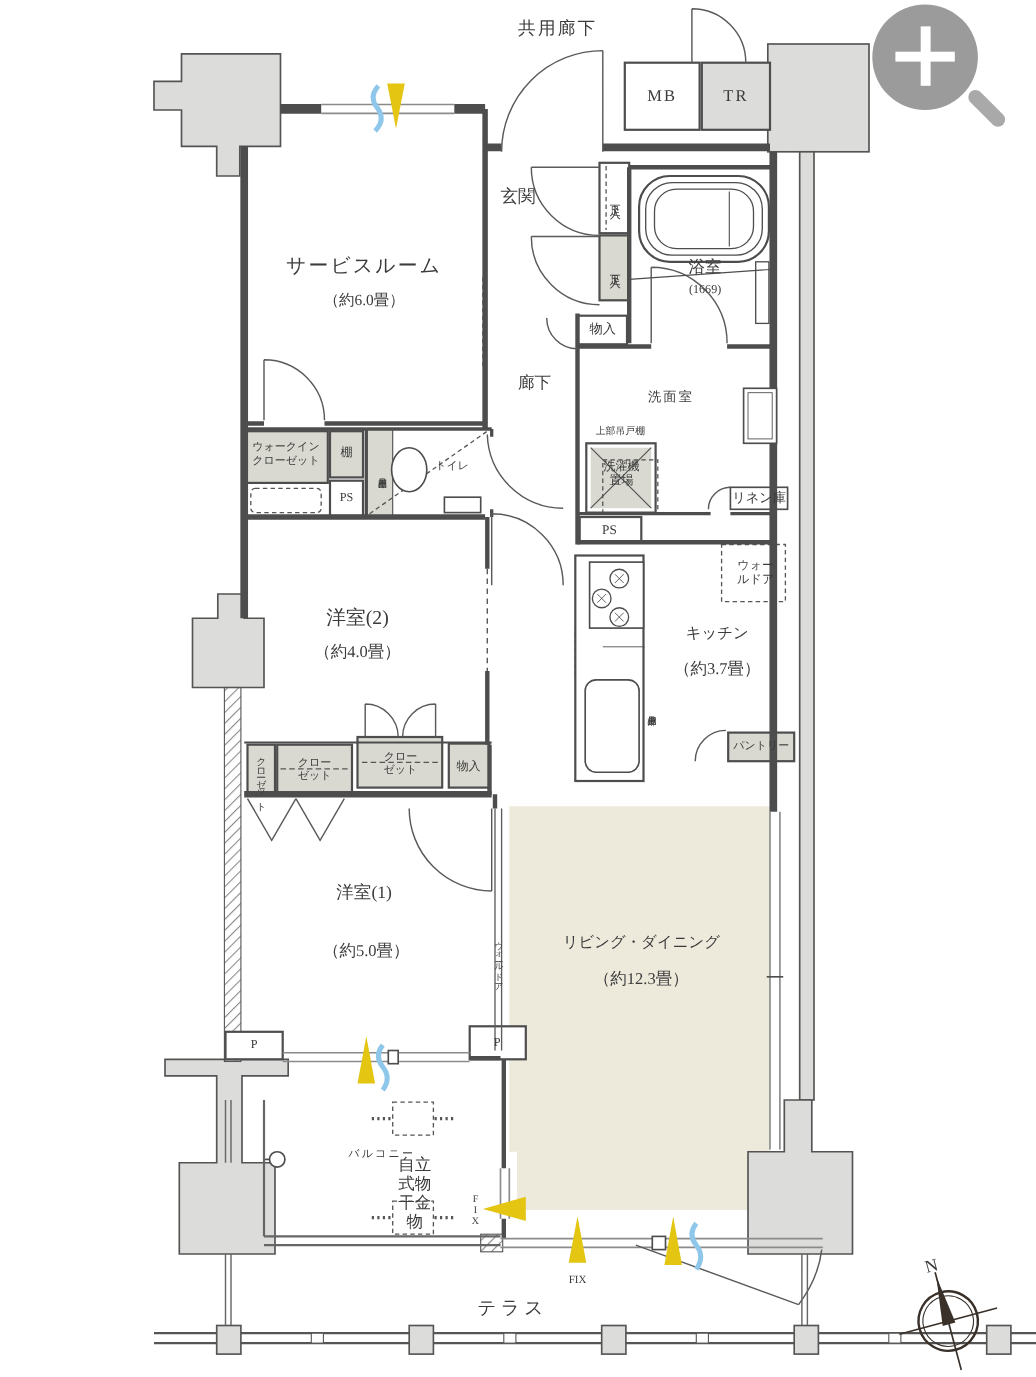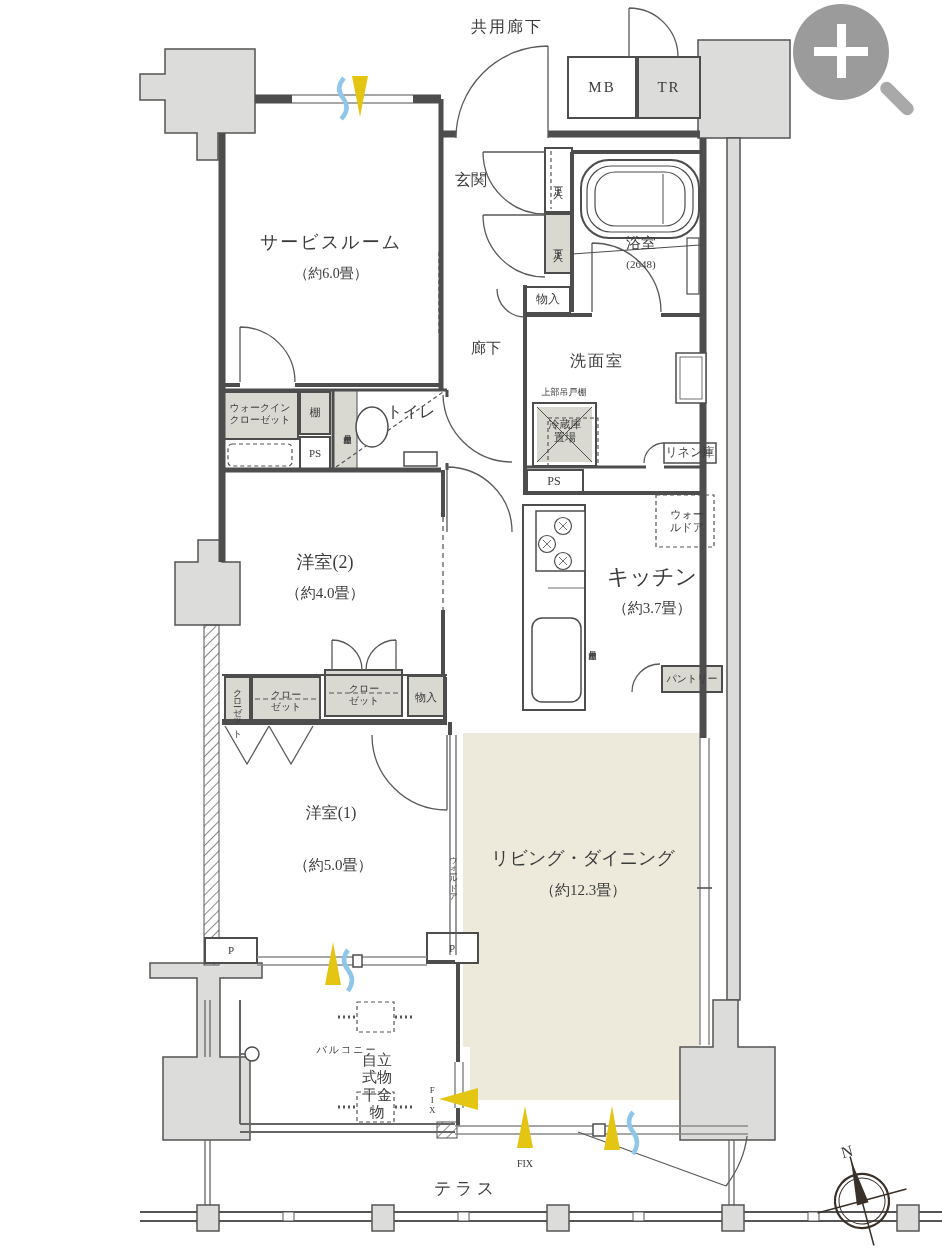--- a/index.html
+++ b/index.html
@@ -225,50 +225,50 @@
   </g>
 </svg>
 
 <div class="lbl ls2" style="left:507px;top:27px;font-size:16px">共用廊下</div>
 <div class="lbl ls2" style="left:602px;top:88px;font-size:15px">MB</div>
 <div class="lbl ls2" style="left:669px;top:88px;font-size:15px">TR</div>
 <div class="lbl" style="left:471px;top:180px;font-size:16px">玄関</div>
 <div class="lbl vert" style="left:558px;top:180px;font-size:10px">下足入</div>
 <div class="lbl vert" style="left:558px;top:243px;font-size:10px">下足入</div>
 <div class="lbl" style="left:641px;top:244px;font-size:15px">浴室</div>
-<div class="lbl" style="left:641px;top:264px;font-size:11px">(2648)</div>
+<div class="lbl" style="left:641px;top:264px;font-size:11px">(1669)</div>
 <div class="lbl" style="left:548px;top:300px;font-size:12px">物入</div>
 <div class="lbl" style="left:486px;top:349px;font-size:15px">廊下</div>
 <div class="lbl ls2" style="left:331px;top:242px;font-size:18px">サービスルーム</div>
 <div class="lbl" style="left:331px;top:274px;font-size:14px">（約6.0畳）</div>
-<div class="lbl ls2" style="left:597px;top:361px;font-size:16px">洗面室</div>
+<div class="lbl ls2" style="left:610px;top:361px;font-size:12px">洗面室</div>
 <div class="lbl" style="left:564px;top:392px;font-size:9px">上部吊戸棚</div>
-<div class="lbl wrap" style="left:565px;top:431px;font-size:11px;width:40px">冷蔵庫置場</div>
+<div class="lbl wrap" style="left:565px;top:431px;font-size:11px;width:40px">洗濯機置場</div>
 <div class="lbl" style="left:690px;top:453px;font-size:12px">リネン庫</div>
 <div class="lbl" style="left:554px;top:482px;font-size:12px">PS</div>
 <div class="lbl wrap" style="left:687px;top:521px;font-size:11px;width:44px">ウォールドア</div>
 <div class="lbl wrap" style="left:260px;top:413px;font-size:10px;width:64px">ウォークインクローゼット</div>
 <div class="lbl" style="left:315px;top:412px;font-size:11px">棚</div>
 <div class="lbl" style="left:315px;top:453px;font-size:11px">PS</div>
 <div class="lbl vert" style="left:347px;top:429px;font-size:8px;letter-spacing:0">上部吊戸棚</div>
-<div class="lbl" style="left:411px;top:412px;font-size:16px">トイレ</div>
+<div class="lbl" style="left:411px;top:424px;font-size:10px">トイレ</div>
 <div class="lbl" style="left:325px;top:562px;font-size:18px">洋室(2)</div>
 <div class="lbl" style="left:325px;top:594px;font-size:15px">（約4.0畳）</div>
-<div class="lbl" style="left:652px;top:577px;font-size:22px">キッチン</div>
+<div class="lbl" style="left:652px;top:577px;font-size:14px">キッチン</div>
 <div class="lbl" style="left:652px;top:609px;font-size:15px">（約3.7畳）</div>
 <div class="lbl vert" style="left:592px;top:645px;font-size:8px;letter-spacing:0">上部吊戸棚</div>
 <div class="lbl" style="left:692px;top:679px;font-size:10px">パントリー</div>
 <div class="lbl vert2" style="left:237px;top:699px;font-size:9px">クローゼット</div>
 <div class="lbl wrap" style="left:286px;top:700px;font-size:10px;width:36px">クローゼット</div>
 <div class="lbl wrap" style="left:364px;top:694px;font-size:10px;width:36px">クローゼット</div>
 <div class="lbl" style="left:426px;top:697px;font-size:11px">物入</div>
 <div class="lbl" style="left:331px;top:813px;font-size:16px">洋室(1)</div>
 <div class="lbl" style="left:333px;top:866px;font-size:15px">（約5.0畳）</div>
 <div class="lbl vert" style="left:453px;top:874px;font-size:8px;letter-spacing:0">ウォールドア</div>
-<div class="lbl" style="left:583px;top:858px;font-size:18px">リビング・ダイニング</div>
+<div class="lbl" style="left:583px;top:858px;font-size:14px">リビング・ダイニング</div>
 <div class="lbl" style="left:583px;top:891px;font-size:15px">（約12.3畳）</div>
 <div class="lbl" style="left:231px;top:950px;font-size:11px">P</div>
 <div class="lbl" style="left:452px;top:948px;font-size:11px">P</div>
 <div class="lbl ls2" style="left:347px;top:1050px;font-size:10px">バルコニー</div>
 <div class="lbl wrap" style="left:377px;top:1086px;font-size:15px;width:44px">自立式物干金物</div>
 <div class="lbl vert" style="left:432px;top:1100px;font-size:9px;letter-spacing:0">FIX</div>
 <div class="lbl" style="left:525px;top:1164px;font-size:10px">FIX</div>
 <div class="lbl ls3" style="left:466px;top:1189px;font-size:17px">テラス</div>
 <div class="lbl rot" style="left:847px;top:1152px;font-size:16px">N</div>
 

